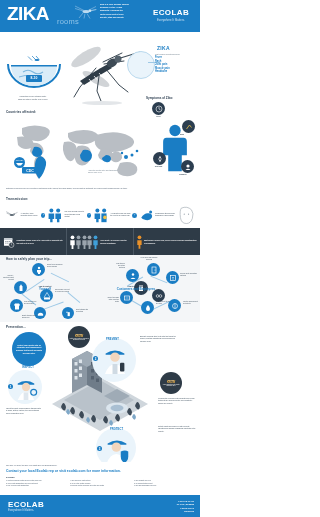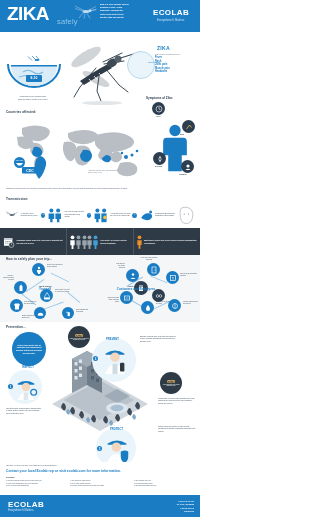--- a/index.html
+++ b/index.html
@@ -115,21 +115,21 @@
   .foot-addr{position:absolute;right:6px;top:5px;width:56px;text-align:right;}
   .foot-addr div{font-size:1.8px;line-height:1.9;color:#fff;font-weight:bold;}
 </style>
 </head>
 <body>
 
 <div class="page">
 
   <div class="header">
     <div class="zika-word">ZIKA</div>
-    <div class="virus-word">safely</div>
+    <div class="virus-word">rooms</div>
 
     <svg class="skeeter-head" viewBox="0 0 52 32">
       <g fill="none" stroke="#bcd9ee" stroke-width="1.1">
         <path d="M6 6 L26 16"></path>
           <path d="M6 11 L26 17"></path>
         <path d="M30 16 L48 7"></path>
           <path d="M30 18 L48 13"></path>
         <path d="M22 20 L14 30"></path>
           <path d="M26 21 L24 31"></path>
           <path d="M30 21 L36 31"></path>

